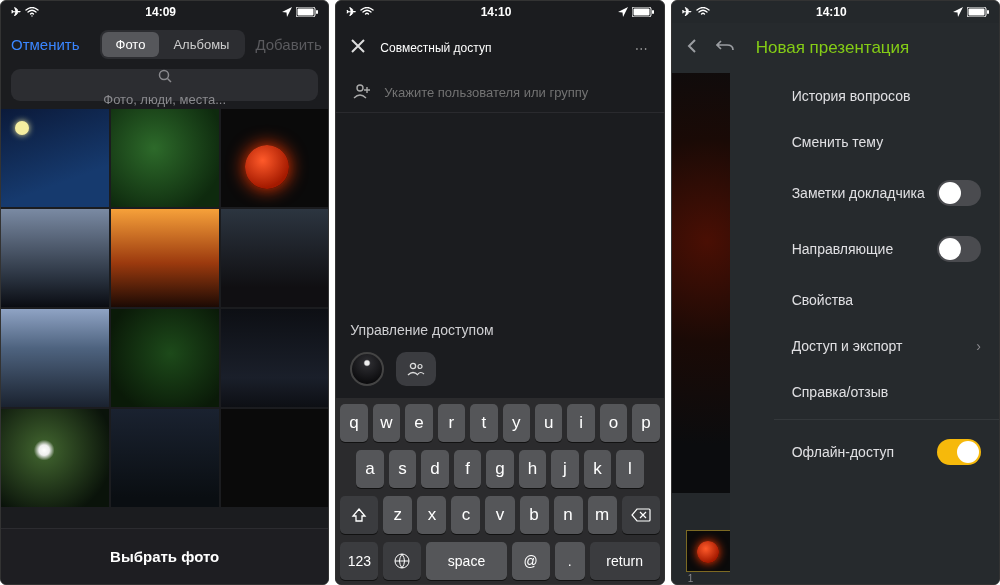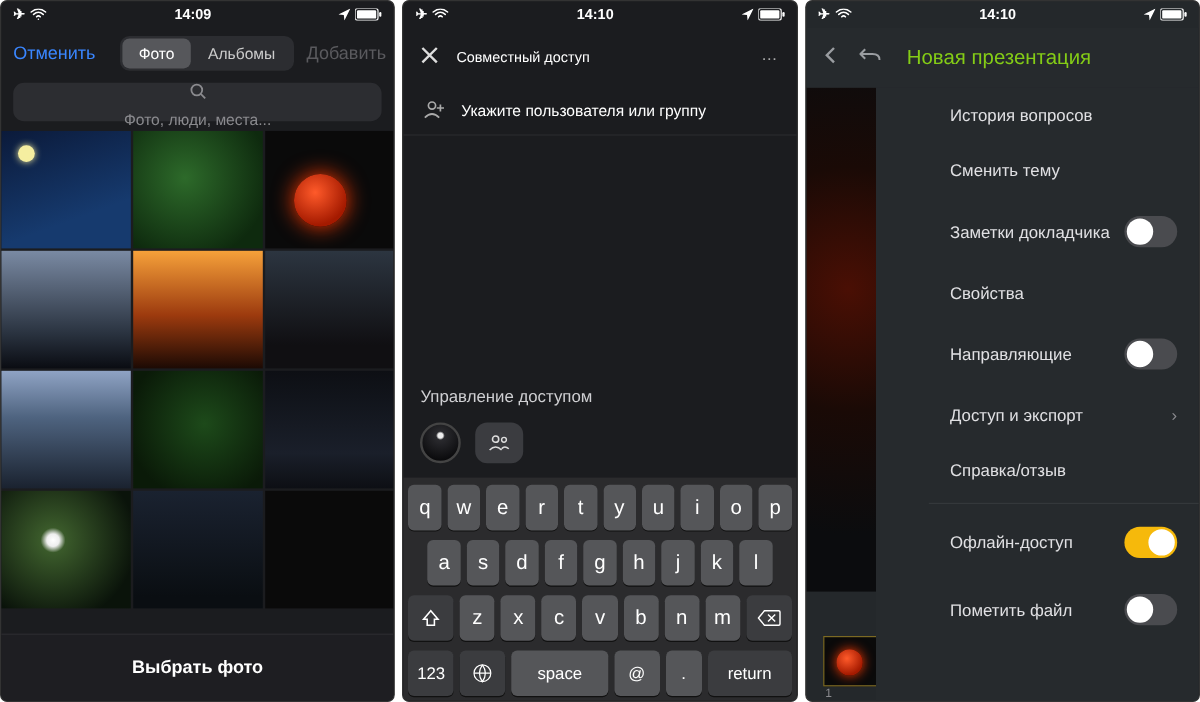--- a/index.html
+++ b/index.html
@@ -73,21 +73,21 @@
   
   .hdr2 {
     height: 50px; display: flex; align-items: center; padding: 0 14px;
     gap: 14px;
   }
   .close { color:#ddd; font-size:16px; }
   .title2 { font-size: 12px; color: #fff; }
   .more { margin-left:auto; color:#aaa; letter-spacing:2px; }
   .add-user-row {
     padding: 10px 14px; display:flex; gap:14px; align-items:center;
-    color:#ffffff; border-bottom:1px solid #2a2a2e;
+    color:#737373; border-bottom:1px solid #2a2a2e;
   }
   .spacer-body{flex:1;}
   .access-label { padding: 10px 14px; color:#cfcfd2; font-size:14px; }
   .access-row { padding: 4px 14px 12px 14px; display:flex; gap:12px; align-items:center; }
   .avatar {
     width:34px;height:34px;border-radius:50%;
     background: radial-gradient(circle at 50% 30%, #eee 8%, #2a2a2e 14%, #0a0a0c 80%);
     border:2px solid #444;
   }
   .grp-btn {
@@ -374,38 +374,34 @@
         <span>История вопросов</span>
       </div>
     <div class="mi">
         <span>Сменить тему</span>
       </div>
     <div class="mi">
       <span>Заметки докладчика</span>
       <div class="toggle"></div>
     </div>
     <div class="mi">
-        <span>Свойства</span>
-      </div>
-    <div class="mi">
       <span>Направляющие</span>
       <div class="toggle"></div>
     </div>
     <div class="mi">
+        <span>Свойства</span>
+      </div>
+    <div class="mi">
       <span>Доступ и экспорт</span>
       <span class="chev">›</span>
     </div>
     <div class="mi">
         <span>Справка/отзыв</span>
       </div>
     <div class="sep"></div>
     <div class="mi">
       <span>Офлайн-доступ</span>
       <div class="toggle on"></div>
-    </div>
-    <div class="mi">
-      <span>Пометить файл</span>
-      <div class="toggle"></div>
     </div>
   </div>
   <div class="slide-preview"></div>
   <div class="slide-num">1</div>
 </div>
 
 </body></html>

